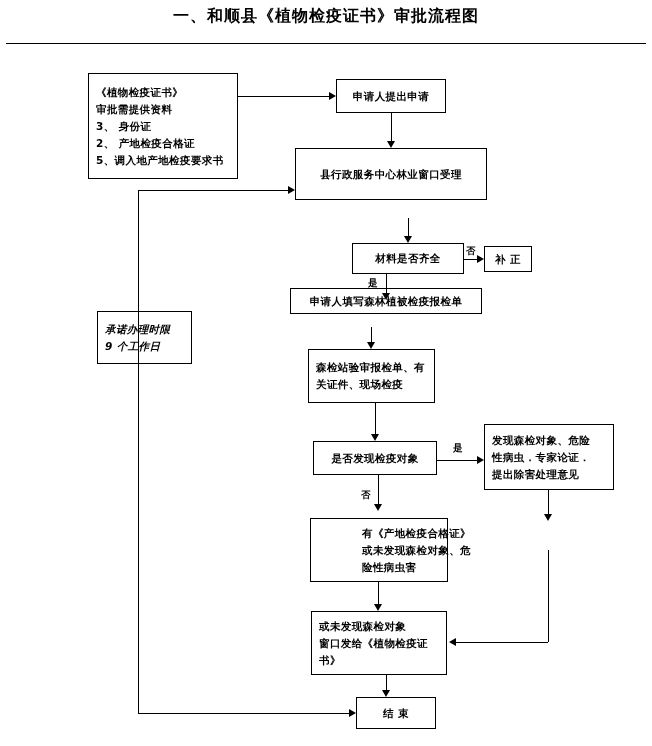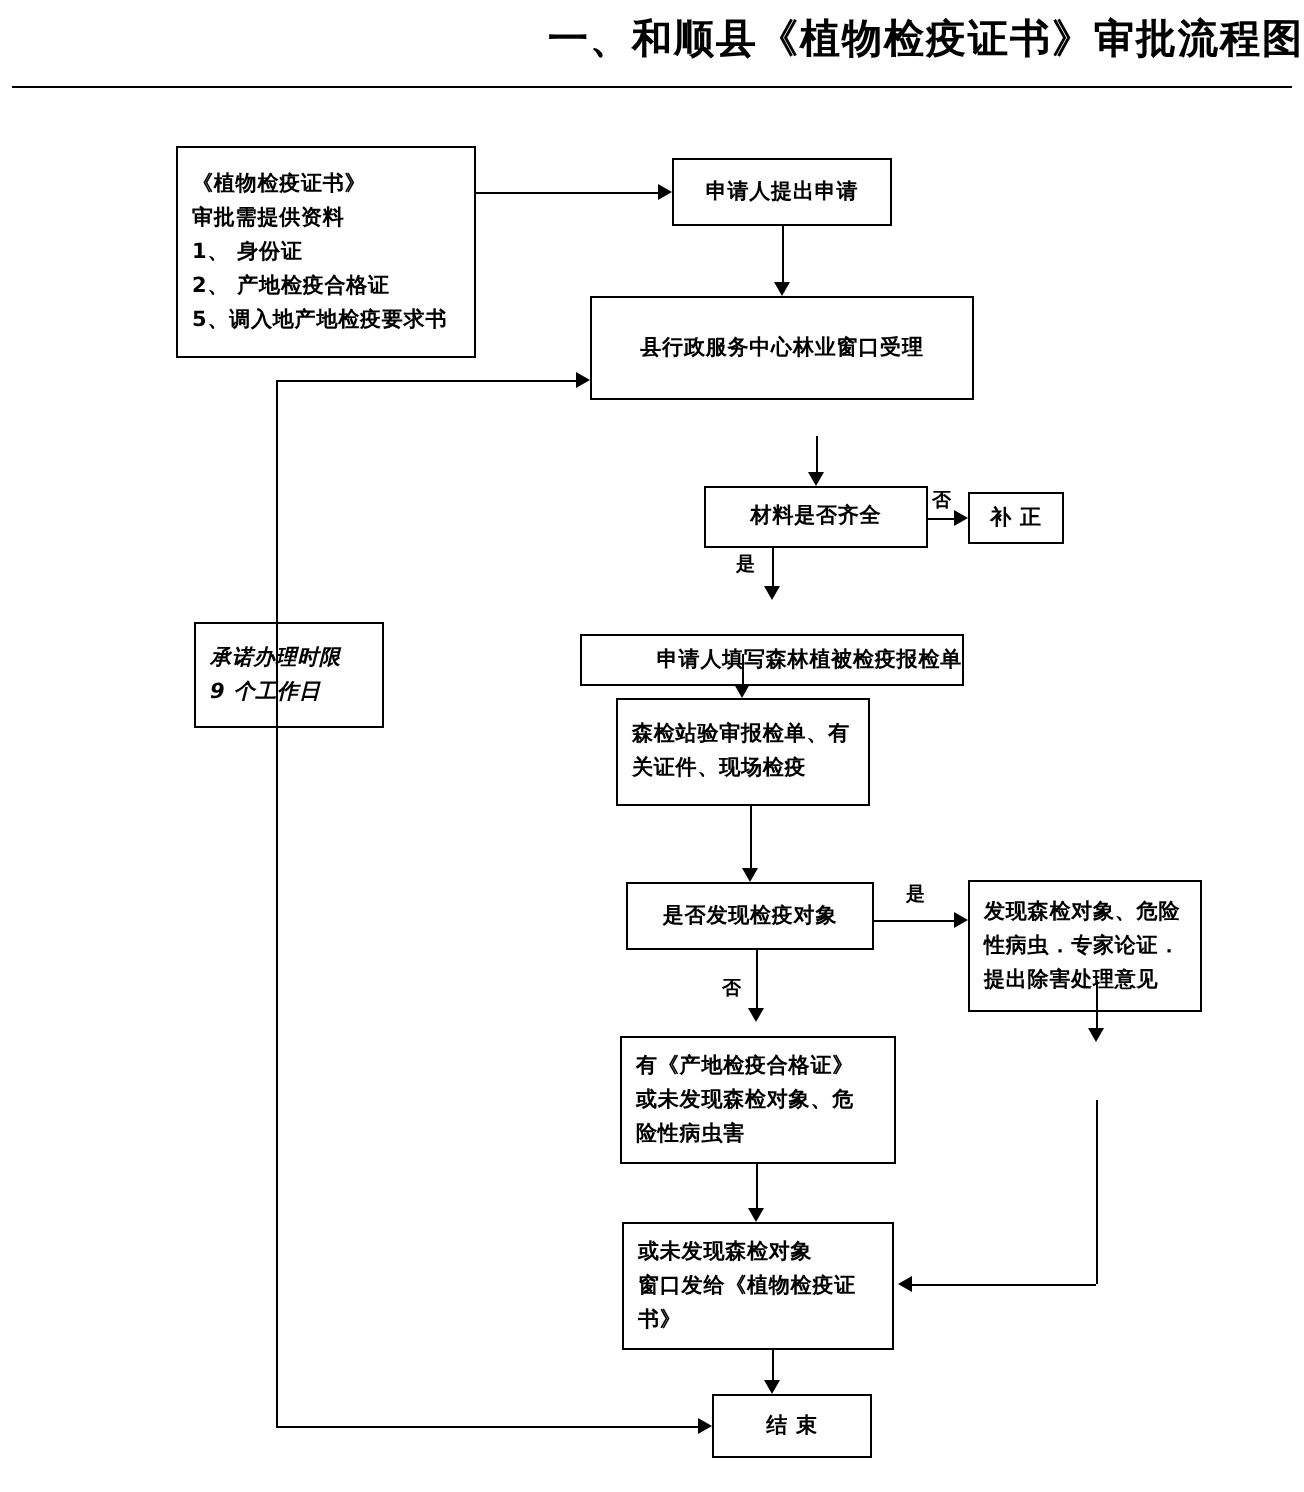--- a/index.html
+++ b/index.html
@@ -8,22 +8,22 @@
     background:#ffffff;
     font-family:"DejaVu Sans","Liberation Sans",sans-serif;
     color:#000000;
     overflow:hidden;
   }
   #canvas{position:relative;width:652px;height:746px;}
 
   .title{
     position:absolute;
     left:0;top:6px;width:652px;
-    text-align:right;
-    font-size:20px;
+    text-align:center;
+    font-size:16px;
     font-weight:bold;
     letter-spacing:1px;
     font-family:"DejaVu Serif","Liberation Serif",serif;
   }
 
   .rule{
     position:absolute;
     left:6px;top:43px;width:640px;height:0;
     border-top:1px solid #000;
   }
@@ -83,62 +83,62 @@
 <body>
 
 <div id="canvas">
 
   <div class="title">一、和顺县《植物检疫证书》审批流程图</div>
   <div class="rule"></div>
 
   <div class="node left" style="left:88px;top:73px;width:150px;height:106px;">
     <span class="ln">《植物检疫证书》</span>
     <span class="ln">审批需提供资料</span>
-    <span class="ln">1、 身份证</span>
+    <span class="ln">3、 身份证</span>
     <span class="ln">2、 产地检疫合格证</span>
     <span class="ln">5、调入地产地检疫要求书</span>
   </div>
 
   <div class="node center" style="left:336px;top:79px;width:110px;height:34px;">
     <span class="ln">申请人提出申请</span>
   </div>
 
   <div class="node center" style="left:295px;top:148px;width:192px;height:52px;">
     <span class="ln">县行政服务中心林业窗口受理</span>
   </div>
 
   <div class="node center" style="left:352px;top:243px;width:112px;height:31px;">
     <span class="ln">材料是否齐全</span>
   </div>
 
   <div class="node center" style="left:484px;top:246px;width:48px;height:26px;">
     <span class="ln">补  正</span>
   </div>
 
-  <div class="node center" style="left:290px;top:317px;width:192px;height:26px;align-items:flex-end;">
+  <div class="node center" style="left:290px;top:288px;width:192px;height:26px;">
     <span class="ln">申请人填写森林植被检疫报检单</span>
   </div>
 
   <div class="node left" style="left:308px;top:349px;width:127px;height:54px;">
     <span class="ln">森检站验审报检单、有</span>
     <span class="ln">关证件、现场检疫</span>
   </div>
 
   <div class="node center" style="left:313px;top:441px;width:124px;height:34px;">
     <span class="ln">是否发现检疫对象</span>
   </div>
 
-  <div class="node left" style="left:484px;top:424px;width:117px;height:66px;margin-top:16px;">
+  <div class="node left" style="left:484px;top:424px;width:130px;height:66px;">
     <span class="ln">发现森检对象、危险</span>
     <span class="ln">性病虫．专家论证．</span>
     <span class="ln">提出除害处理意见</span>
   </div>
 
 
-  <div class="node left" style="left:310px;top:518px;width:138px;height:64px;">
+  <div class="node left" style="left:310px;top:518px;width:138px;height:64px;padding-left:44px;">
     <span class="ln">有《产地检疫合格证》</span>
     <span class="ln">或未发现森检对象、危</span>
     <span class="ln">险性病虫害</span>
   </div>
 
   <div class="node left" style="left:311px;top:611px;width:136px;height:64px;">
     <span class="ln">或未发现森检对象</span>
     <span class="ln">窗口发给《植物检疫证</span>
     <span class="ln">书》</span>
   </div>

